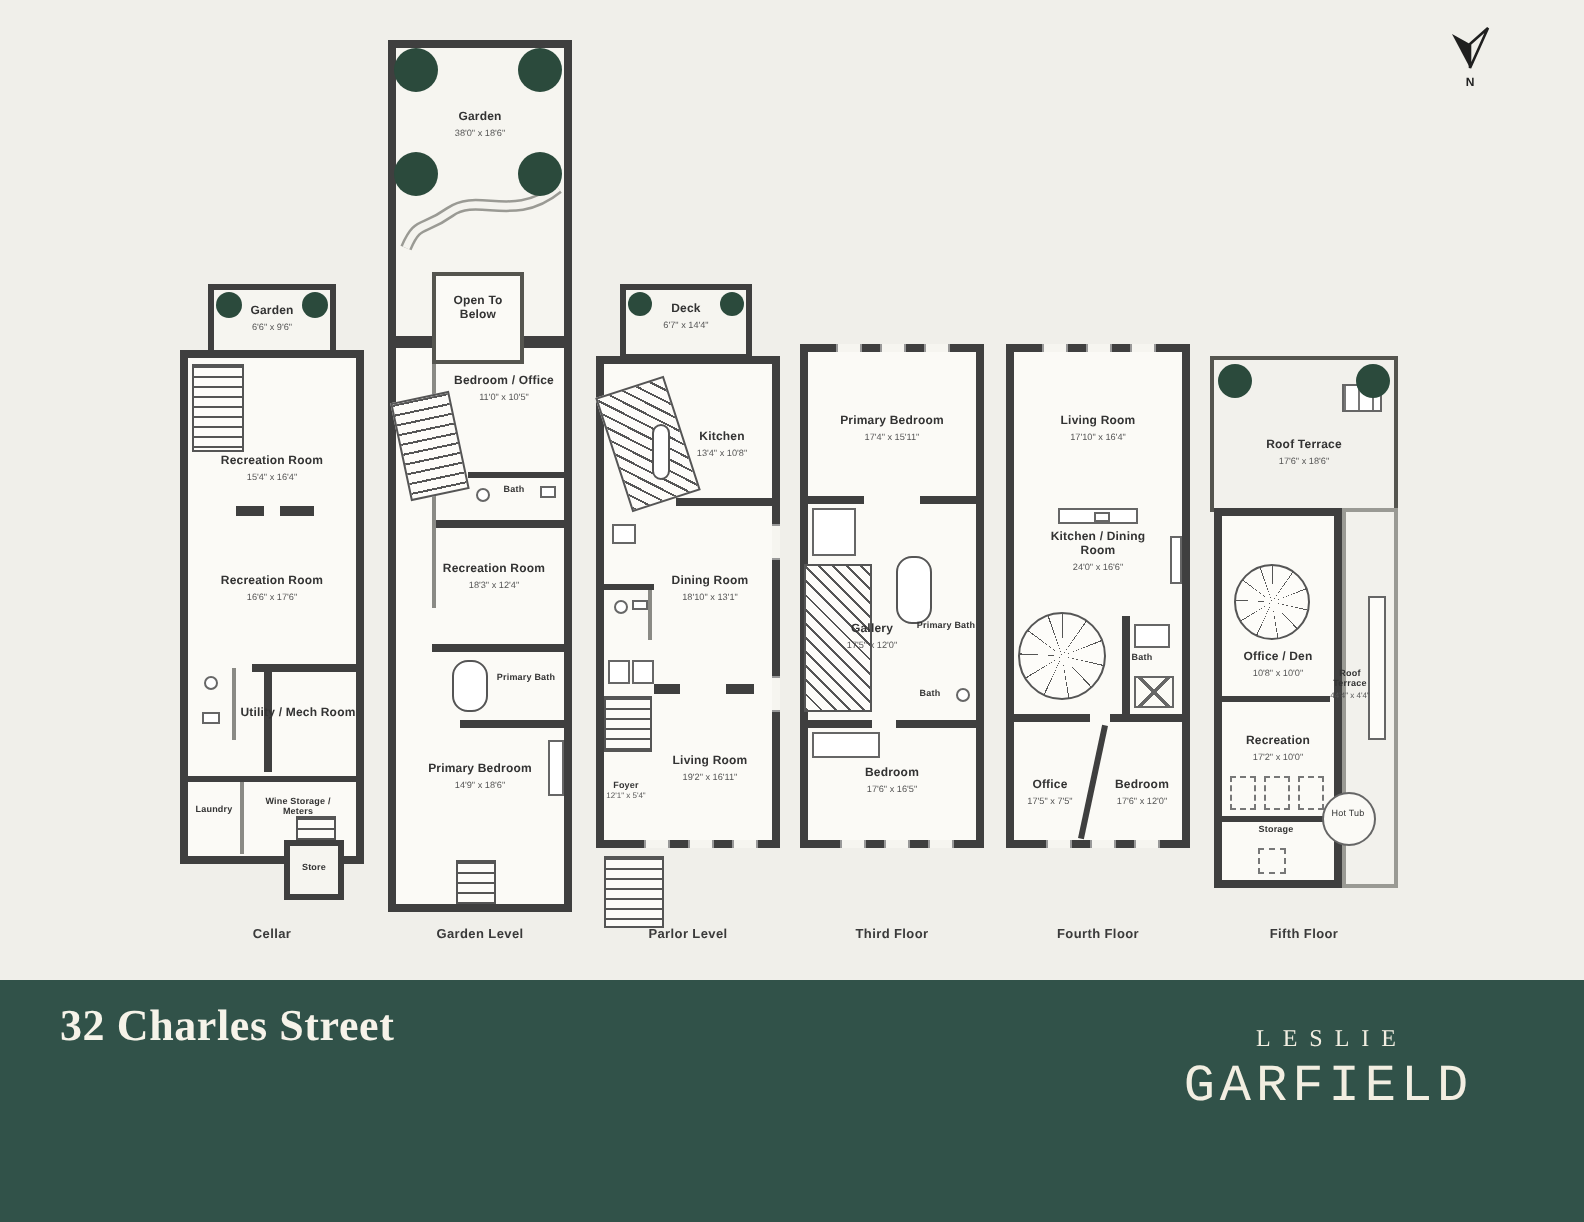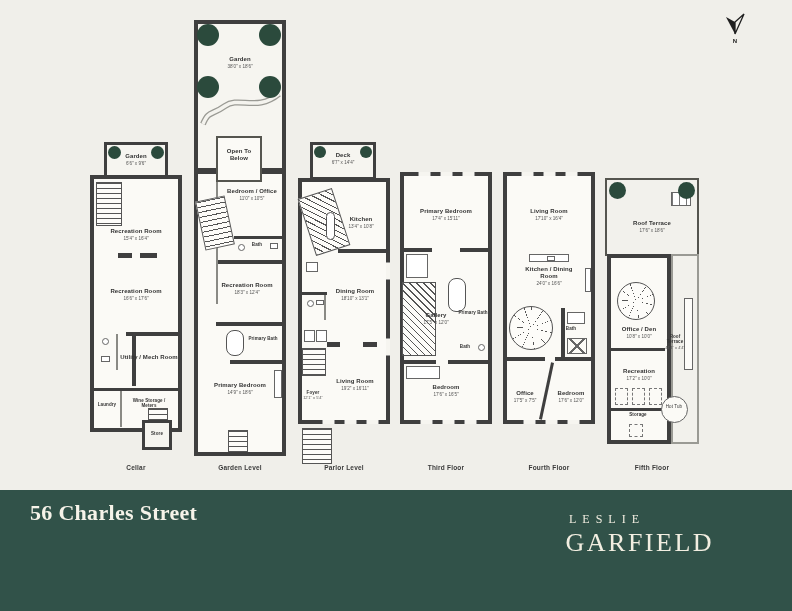--- a/index.html
+++ b/index.html
@@ -33,24 +33,24 @@
   .tiny .rn{font-size:4.5px;}
   .tiny .rd{font-size:4px;}
   .cap{position:absolute;font-size:6.5px;font-weight:700;color:#3a3a3a;text-align:center;letter-spacing:.2px;z-index:10;}
   .compass{position:absolute;left:720px;top:12px;width:30px;text-align:center;z-index:10;}
   .compass .n{font-size:6px;font-weight:700;color:#222;margin-top:-2px;}
   .footer{position:absolute;left:0;top:490px;width:792px;height:121px;background:#315249;z-index:20;}
   .addr{position:absolute;left:30px;top:10px;font-family:"Liberation Serif",serif;font-weight:700;
         font-size:22px;color:#f6f3e9;letter-spacing:.3px;}
   .disc{position:absolute;left:30px;top:62px;width:242px;font-family:"Liberation Serif",serif;
         font-style:italic;font-weight:700;font-size:7.6px;line-height:1.5;color:#e9e6da;}
-  .brand{position:absolute;left:563px;top:22px;width:200px;text-align:left;color:#f2eee1;
+  .brand{position:absolute;left:563px;top:22px;width:200px;text-align:center;color:#f2eee1;
          font-family:"Liberation Serif",serif;}
   .brand .b1{font-size:12px;letter-spacing:6px;text-indent:6px;}
-  .brand .b2{font-size:26px;letter-spacing:2.5px;text-indent:2.5px;margin-top:1px;}
+  .brand .b2{font-size:26px;letter-spacing:2.5px;text-indent:2.5px;margin-top:1px;font-family:Liberation Mono, monospace;}
   .sq{position:absolute;box-sizing:border-box;border:1px solid #666;background:#fff;z-index:6;}
 </style>
 </head>
 <body>
 
 <div class="canvas">
 
   <div class="compass">
     <svg width="22" height="24" viewBox="0 0 22 24">
       <path d="M2 5 L11 10 L11 22 Z" fill="#1f1f1f"></path>
@@ -319,20 +319,20 @@
     <div class="sq" style="left:79px;top:120px;width:9px;height:72px;background:#fdfcf9;"></div>
     <div class="fx fxc" style="left:56px;top:218px;width:27px;height:27px;border-width:1.5px;background:#fbfaf6;z-index:9;">
       <div class="rl tiny" style="left:2px;top:7px;width:20px;">
         <div class="rn" style="font-weight:400;">Hot Tub</div>
       </div>
     </div>
   </div>
   <div class="cap" style="left:605px;top:464px;width:94px;">Fifth Floor</div>
 
   <div class="footer">
-    <div class="addr">56 Charles Street</div>
+    <div class="addr">32 Charles Street</div>
     <div class="brand">
       <div class="b1">LESLIE</div>
       <div class="b2">GARFIELD</div>
     </div>
   </div>
 
 </div>
 
 </body></html>

